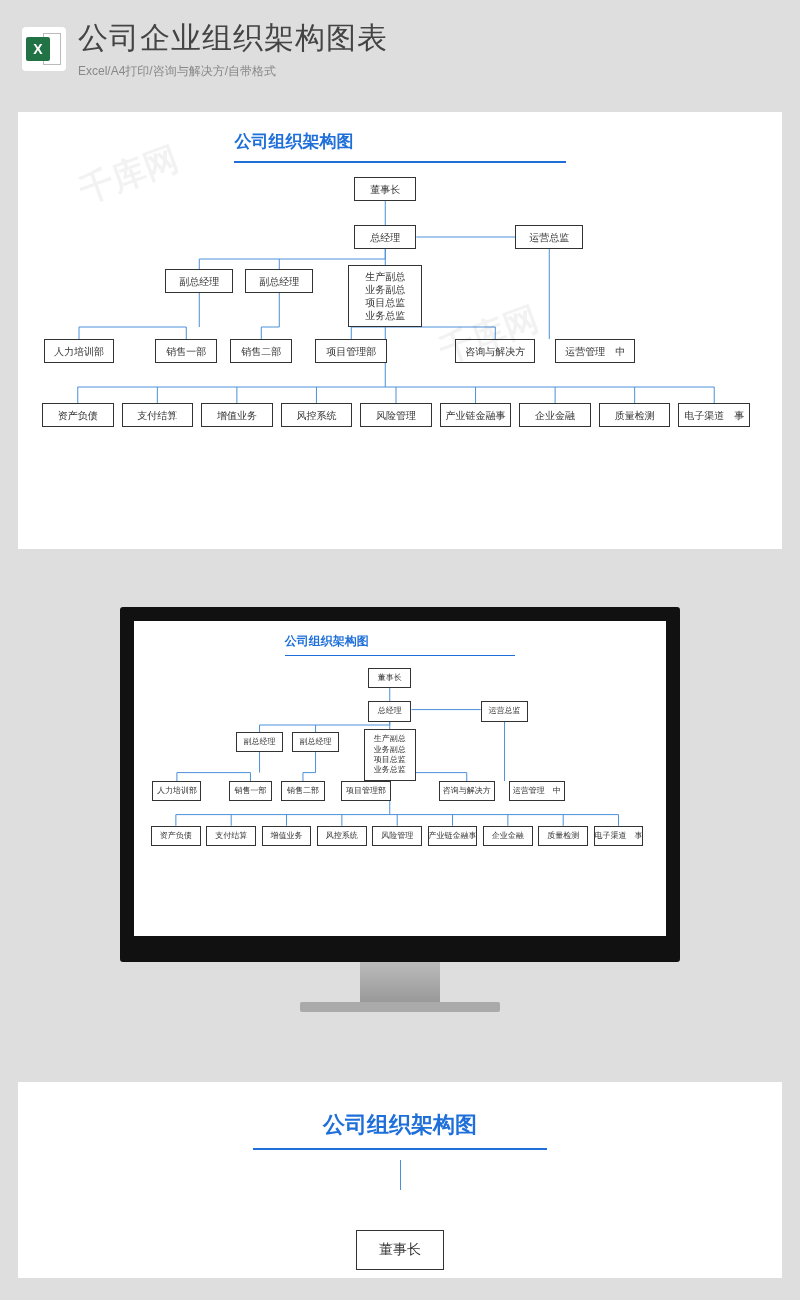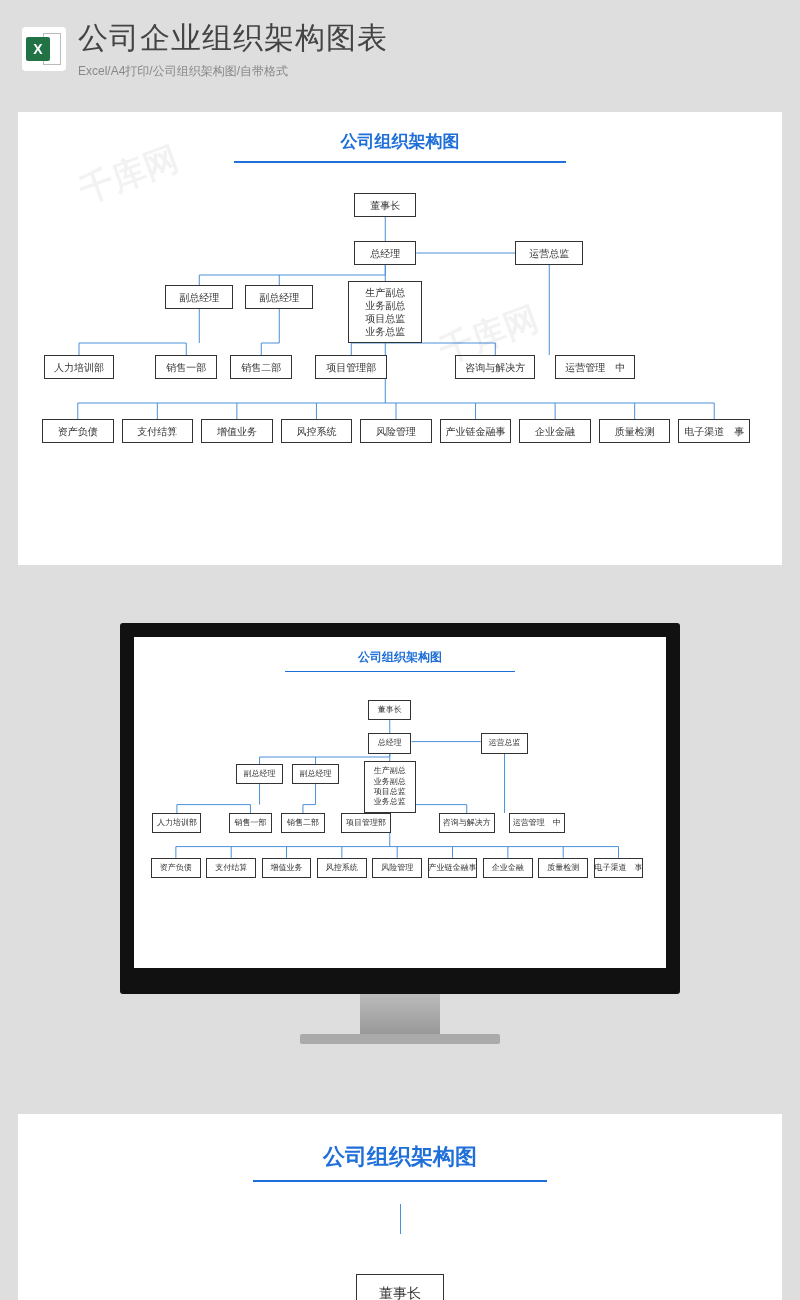--- a/index.html
+++ b/index.html
@@ -43,28 +43,27 @@
   .header-text .subtitle { font-size: 12px; color: #888; margin-top: 4px; }
 
   
   .card {
     background: #fff;
     margin: 18px;
     padding: 14px 14px 20px 14px;
     position: relative;
   }
   .chart-title {
-    text-align: center;
     color: #1e6fd9;
     font-weight: bold;
     font-size: 17px;
     padding: 4px 0 8px 0;
     border-bottom: 2px solid #1e6fd9;
     width: 45%;
-    margin: 0 auto 22px auto;
+    margin: 0 auto 6px auto;
   }
   .chart-title.small { font-size: 12px; border-bottom-width: 1.5px; padding: 2px 0 5px 0; }
 
   
   .org-area {
     position: relative;
     width: 100%;
     height: 360px;
   }
   .org-area.small { height: 260px; }
@@ -141,21 +140,21 @@
 </head>
 <body>
 
 <div class="header">
   <div class="excel-icon">
     <div class="excel-sheet"></div>
     <div class="excel-mark">X</div>
   </div>
   <div class="header-text">
     <div class="title">公司企业组织架构图表</div>
-    <div class="subtitle">Excel/A4打印/公司组织架构图/自带格式</div>
+    <div class="subtitle">Excel/A4打印/咨询与解决方/自带格式</div>
   </div>
 </div>
 
 <div class="card">
   <div class="chart-title">公司组织架构图</div>
   <div class="org-area" id="org-main">
     <svg class="lines" id="lines-main" viewBox="0 0 736 360">
         <line x1="353.28" y1="32" x2="353.28" y2="56"></line>
         <line x1="384.28" y1="68" x2="483.28" y2="68"></line>
         <line x1="353.28" y1="80" x2="353.28" y2="96"></line>

